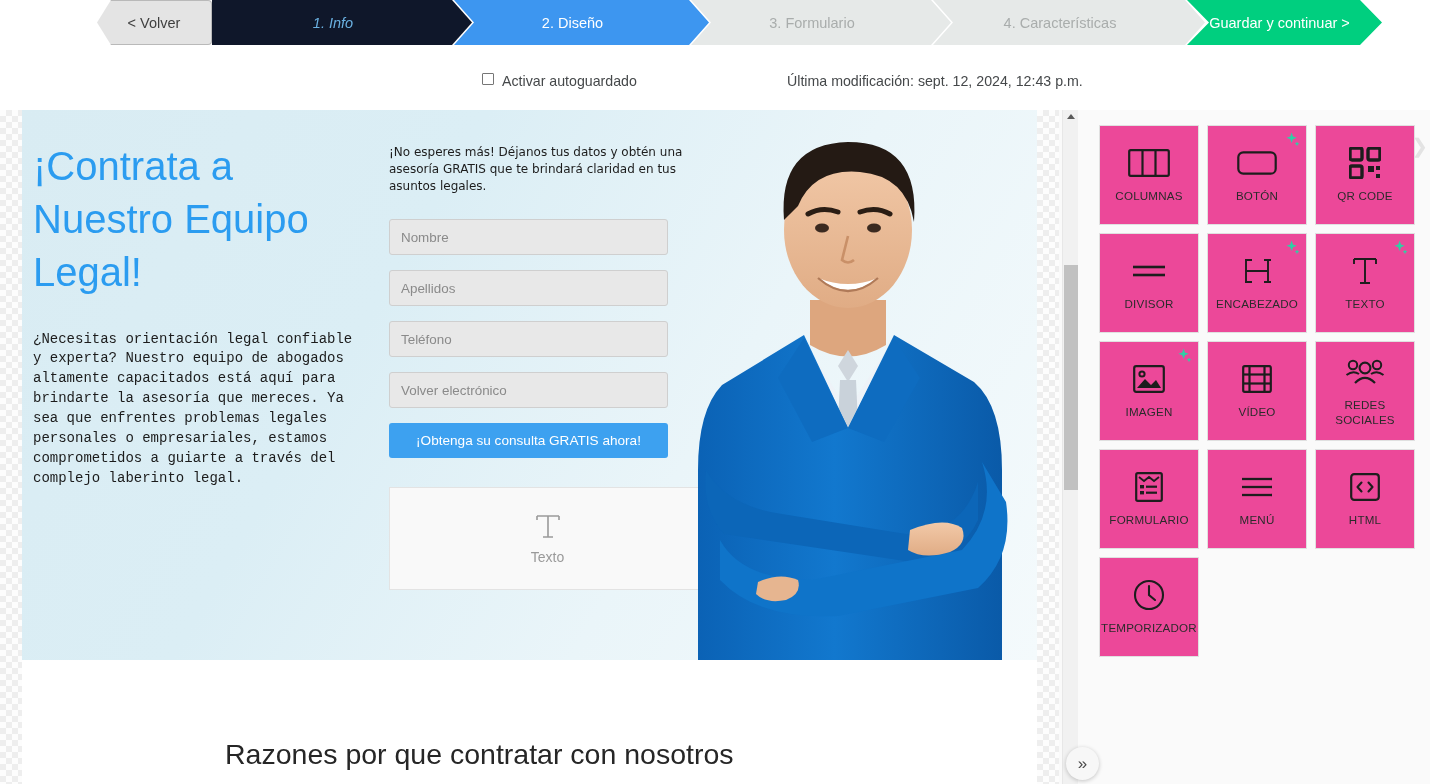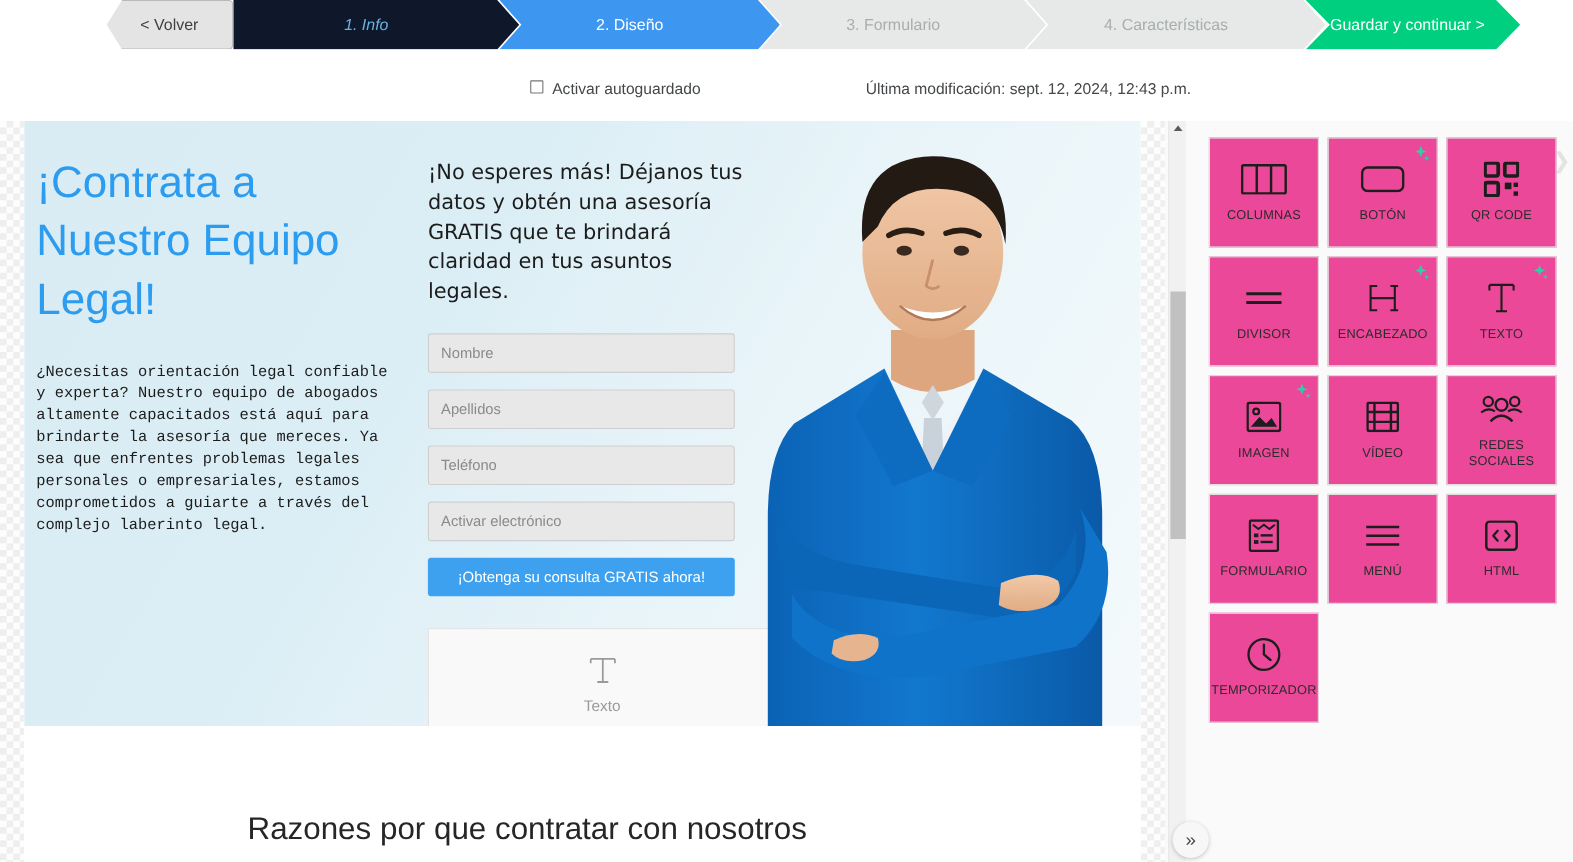--- a/index.html
+++ b/index.html
@@ -119,21 +119,21 @@
   .hero-p {
     margin-top: 30px;
     font-size: 14px; line-height: 1.42; color: #1c1c1c;
     font-family: Liberation Mono, monospace;
   }
 
   .hero-mid {
     position: absolute; left: 367px; top: 34px; width: 300px;
   }
   .mid-lead {
-    font-size: 19px; line-height: 1.42; color: #1c1c1c;
+    font-size: 12px; line-height: 1.42; color: #1c1c1c;
     font-family: "DejaVu Sans", sans-serif;
   }
   .form-fields { margin-top: 24px; }
   .field {
     width: 279px; height: 36px;
     background: #e8e8e8;
     border: 1px solid #cfcfcf;
     border-radius: 3px;
     display: flex; align-items: center;
     padding-left: 11px;
@@ -307,21 +307,21 @@
         <div class="hero-p">¿Necesitas orientación legal confiable y experta? Nuestro equipo de abogados altamente capacitados está aquí para brindarte la asesoría que mereces. Ya sea que enfrentes problemas legales personales o empresariales, estamos comprometidos a guiarte a través del complejo laberinto legal.</div>
       </div>
 
       <div class="hero-mid">
         <div class="mid-lead">¡No esperes más! Déjanos tus datos y obtén una asesoría GRATIS que te brindará claridad en tus asuntos legales.</div>
 
         <div class="form-fields">
           <div class="field">Nombre</div>
           <div class="field">Apellidos</div>
           <div class="field">Teléfono</div>
-          <div class="field">Activar electrónico</div>
+          <div class="field">Volver electrónico</div>
           <div class="cta">
             <span>¡Obtenga su consulta GRATIS ahora!</span>
           </div>
         </div>
 
         <div class="text-placeholder">
           <span>
             <svg width="26" height="28" viewBox="0 0 26 28">
               <path d="M2 4 L2 8 M2 4 L24 4 M24 4 L24 8 M13 4 L13 25 M8 25 L18 25" stroke="#9a9a9a" stroke-width="1.6" fill="none"></path>
             </svg>

